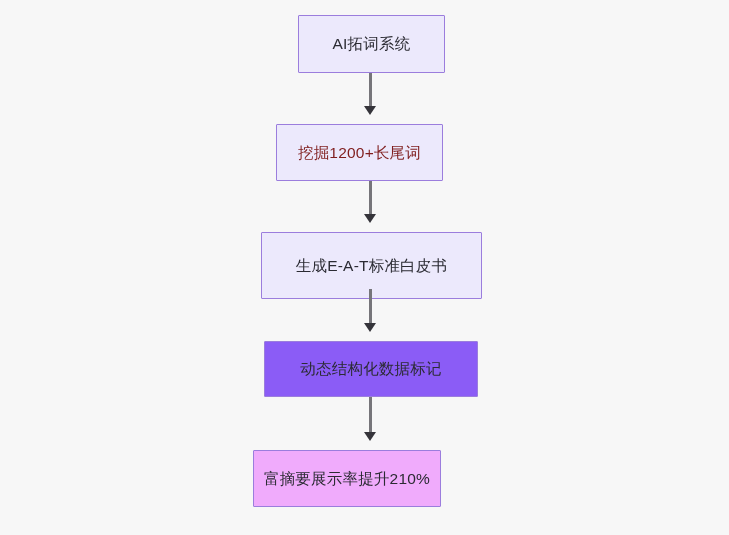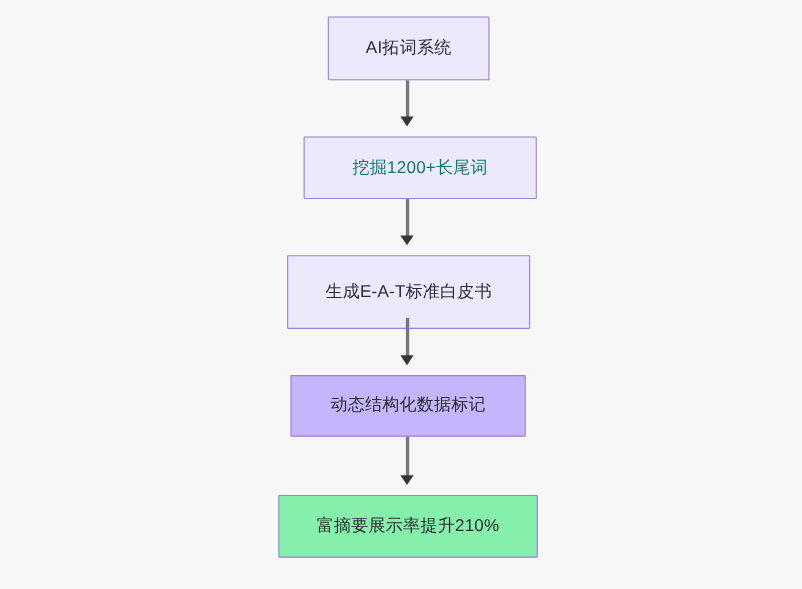--- a/index.html
+++ b/index.html
@@ -57,38 +57,38 @@
 
 <div id="flow-canvas">
 
   <div class="node" id="node-n1" style="left: 298px; top: 15px; width: 147px; height: 58px; background: rgb(236, 233, 252); border-color: rgb(155, 125, 221); color: rgb(43, 43, 51);">
     <span class="node-label">AI拓词系统</span>
   </div>
 
   <div class="connector" id="conn-e1" style="left: 369px; top: 73px; height: 35px; background: rgb(118, 117, 122);"></div>
   <div class="arrowhead" id="arrow-e1" style="left: 364px; top: 106px; border-top-color: rgb(53, 52, 58);"></div>
 
-  <div class="node" id="node-n2" style="left: 276px; top: 124px; width: 212px; height: 57px; background: rgb(236, 233, 252); border-color: rgb(155, 125, 221); color: #0f766e;">
+  <div class="node" id="node-n2" style="left: 276px; top: 124px; width: 167px; height: 57px; background: rgb(236, 233, 252); border-color: rgb(155, 125, 221); color: #7f1d1d;">
     <span class="node-label">挖掘1200+长尾词</span>
   </div>
 
   <div class="connector" id="conn-e2" style="left: 369px; top: 181px; height: 35px; background: rgb(118, 117, 122);"></div>
   <div class="arrowhead" id="arrow-e2" style="left: 364px; top: 214px; border-top-color: rgb(53, 52, 58);"></div>
 
   <div class="node" id="node-n3" style="left: 261px; top: 232px; width: 221px; height: 67px; background: rgb(236, 233, 252); border-color: rgb(155, 125, 221); color: rgb(43, 43, 51);">
     <span class="node-label">生成E-A-T标准白皮书</span>
   </div>
 
   <div class="connector" id="conn-e3" style="left: 369px; top: 289px; height: 36px; background: rgb(118, 117, 122);"></div>
   <div class="arrowhead" id="arrow-e3" style="left: 364px; top: 323px; border-top-color: rgb(53, 52, 58);"></div>
 
-  <div class="node" id="node-n4" style="left: 264px; top: 341px; width: 214px; height: 56px; background: #c4b5fd; border-color: rgb(155, 125, 221); color: rgb(43, 43, 51);">
+  <div class="node" id="node-n4" style="left: 264px; top: 341px; width: 214px; height: 56px; background: #8b5cf6; border-color: rgb(155, 125, 221); color: rgb(43, 43, 51);">
     <span class="node-label">动态结构化数据标记</span>
   </div>
 
   <div class="connector" id="conn-e4" style="left: 369px; top: 397px; height: 37px; background: rgb(118, 117, 122);"></div>
   <div class="arrowhead" id="arrow-e4" style="left: 364px; top: 432px; border-top-color: rgb(53, 52, 58);"></div>
 
-  <div class="node" id="node-n5" style="left: 253px; top: 450px; width: 236px; height: 57px; background: #86efac; border-color: rgb(155, 125, 221); color: rgb(43, 43, 51);">
+  <div class="node" id="node-n5" style="left: 253px; top: 450px; width: 188px; height: 57px; background: #f0abfc; border-color: rgb(155, 125, 221); color: rgb(43, 43, 51);">
     <span class="node-label">富摘要展示率提升210%</span>
   </div>
 
 </div>
 
 </body></html>

